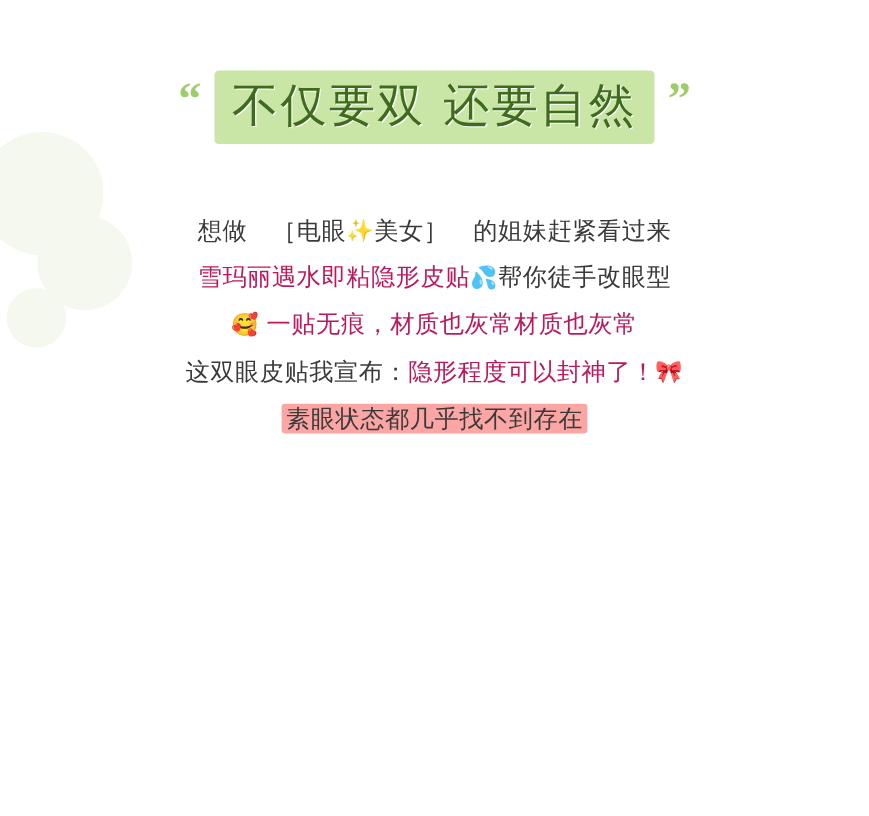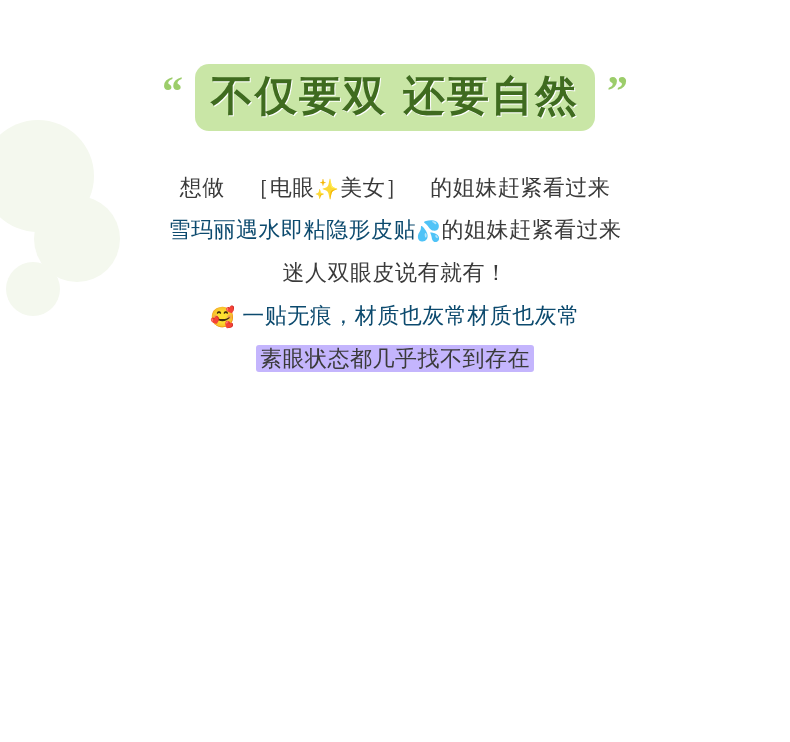--- a/index.html
+++ b/index.html
@@ -48,48 +48,48 @@
     color: #9ccd6a;
     font-weight: bold;
     line-height: 1;
     position: relative;
     top: -6px;
     font-family: "Liberation Serif", serif;
   }
   .headline {
     display: inline-block;
     font-size: 42px;
-    font-weight: bold;
+    font-weight: normal;
     letter-spacing: 2px;
     color: #3f6b1f;
     background: linear-gradient(to bottom, #c9e6a6 0%, #c9e6a6 100%);
     background-repeat: no-repeat;
     background-size: 100% 100%;
     padding: 6px 16px 8px 16px;
-    border-radius: 14px;
+    border-radius: 4px;
     line-height: 1.25;
     text-shadow: 1px 1px 0 #ffffff;
   }
   .headline .gap { display: inline-block; width: 16px; }
 
   
   .body-copy {
-    margin-top: 36px;
+    margin-top: 58px;
     text-align: center;
   }
   .line {
     font-size: 22px;
     color: #3a3a3a;
     line-height: 1.95;
     letter-spacing: 0.5px;
     white-space: nowrap;
   }
-  .hl-green-text { color: #0c4a6e; }
+  .hl-green-text { color: #be185d; }
   .hl-green-bg {
-    background: #c4b5fd;
+    background: #fca5a5;
     border-radius: 3px;
     padding: 1px 4px;
   }
   .emoji {
     font-size: 20px;
     vertical-align: middle;
   }
 </style>
 </head>
 <body>
@@ -103,26 +103,26 @@
   <div class="headline-wrap">
     <span class="quote-mark">“</span>
     <span class="headline"><span>不仅要双</span><span class="gap"></span><span>还要自然</span></span>
     <span class="quote-mark">”</span>
   </div>
 
   <div class="body-copy">
 
     <div class="line"><span>想做　［电眼</span><span class="emoji">✨</span><span>美女］　的姐妹赶紧看过来</span></div>
 
-    <div class="line"><span class="hl-green-text">雪玛丽遇水即粘隐形皮贴</span><span class="emoji">💦</span><span>的姐妹赶紧看过来</span></div>
+    <div class="line"><span class="hl-green-text">雪玛丽遇水即粘隐形皮贴</span><span class="emoji">💦</span><span>帮你徒手改眼型</span></div>
 
-    <div class="line">迷人双眼皮说有就有！</div>
 
     <div class="line"><span class="emoji">🥰</span> <span class="hl-green-text">一贴无痕，材质也灰常</span><span class="hl-green-text">材质也灰常</span></div>
 
 
 
+    <div class="line"><span>这双眼皮贴我宣布：</span><span class="hl-green-text">隐形程度可以封神了！</span><span class="emoji">🎀</span></div>
 
     <div class="line"><span class="hl-green-bg">素眼状态都几乎找不到存在</span></div>
 
 
   </div>
 </div>
 
 </body></html>

